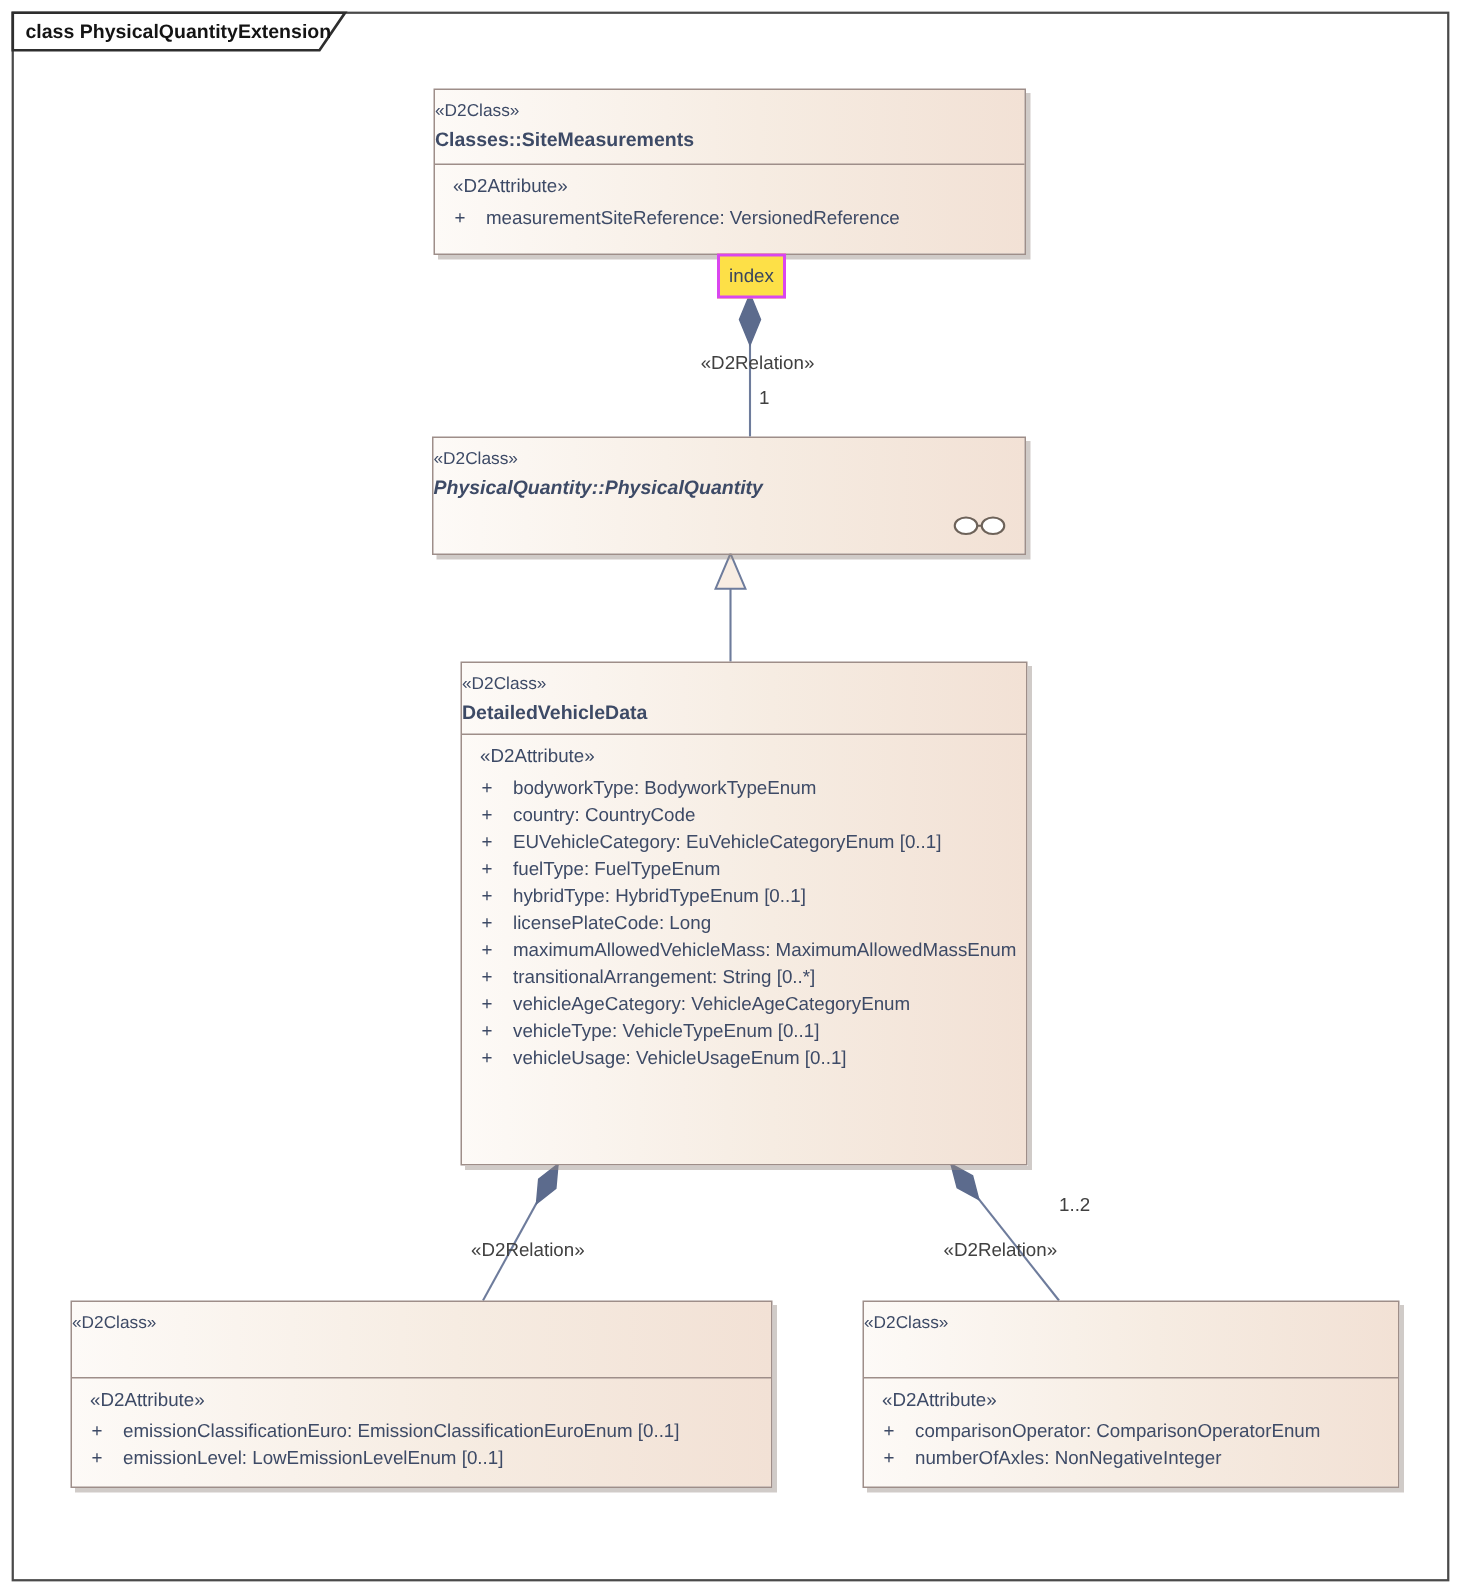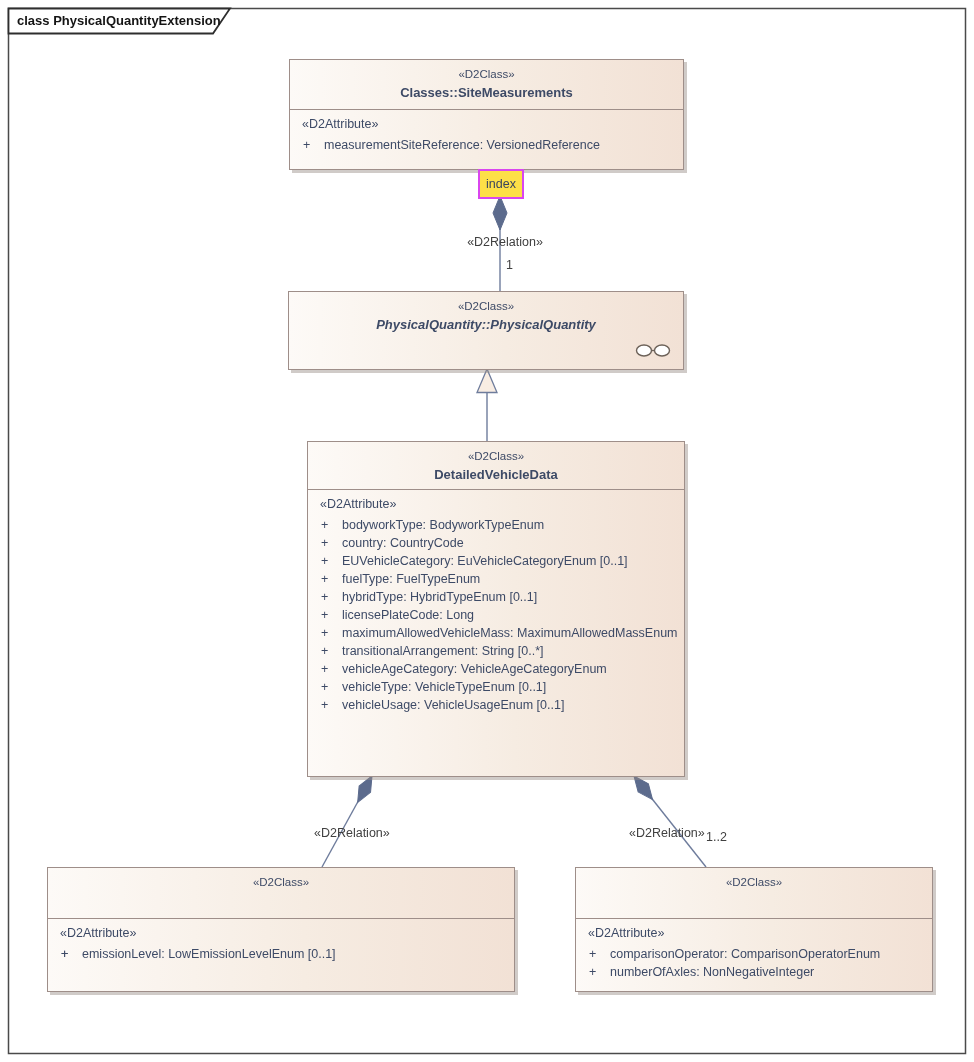--- a/index.html
+++ b/index.html
@@ -11,21 +11,21 @@
 
   
   .box{
     position:absolute;z-index:2;
     border:1px solid #9e8e89;
     background:linear-gradient(90deg,#fdfaf7 0%,#f6ece2 55%,#f2e1d5 100%);
     box-shadow:3px 3px 0 rgba(150,140,133,.45);
     color:#3d4a66;
   }
   .box.datatype{background:linear-gradient(90deg,#fbfbf2 0%,#f3f3da 55%,#ecedc5 100%);}
-  .head{text-align:center;padding-top:7px;line-height:15px;}
+  .head{padding-top:7px;line-height:15px;}
   .stereo{font-size:11.5px;}
   .cname{font-size:13px;font-weight:bold;margin-top:3px;}
   .abstract .cname{font-style:italic;}
   .sep{position:absolute;left:0;right:0;border-top:1px solid #9e8e89;}
   .attrs{position:absolute;left:0;right:0;padding:7px 4px 0 12px;font-size:12.5px;}
   .attr-header{margin-bottom:4px;line-height:16px;}
   .attr-row{position:relative;padding-left:22px;line-height:18px;white-space:nowrap;}
   .attr-row .vis{position:absolute;left:1px;}
 
   
@@ -132,30 +132,30 @@
       <div class="attr-row"><span class="vis">+</span><span>transitionalArrangement: String [0..*]</span></div>
       <div class="attr-row"><span class="vis">+</span><span>vehicleAgeCategory: VehicleAgeCategoryEnum</span></div>
       <div class="attr-row"><span class="vis">+</span><span>vehicleType: VehicleTypeEnum [0..1]</span></div>
       <div class="attr-row"><span class="vis">+</span><span>vehicleUsage: VehicleUsageEnum [0..1]</span></div>
     </div>
   </div>
 
 
   <div class="lbl" style="left:314px;top:826px">«D2Relation»</div>
   <div class="lbl" style="left:629px;top:826px">«D2Relation»</div>
-  <div class="lbl" style="left:706px;top:830px">1..2</div>
+  <div class="lbl" style="left:706px;top:796px">1..2</div>
 
   <div class="box" style="left:47px;top:867px;width:466px;height:123px">
     <div class="head">
       <div class="stereo">«D2Class»</div>
     </div>
     <div class="sep" style="top:50px"></div>
     <div class="attrs" style="top:50px">
       <div class="attr-header">«D2Attribute»</div>
-      <div class="attr-row"><span class="vis">+</span></div>
+      <div class="attr-row"><span class="vis">+</span><span>emissionClassificationEuro: EmissionClassificationEuroEnum [0..1]</span></div>
       <div class="attr-row"><span class="vis">+</span><span>emissionLevel: LowEmissionLevelEnum [0..1]</span></div>
     </div>
   </div>
 
   <div class="box" style="left:575px;top:867px;width:356px;height:123px">
     <div class="head">
       <div class="stereo">«D2Class»</div>
     </div>
     <div class="sep" style="top:50px"></div>
     <div class="attrs" style="top:50px">

